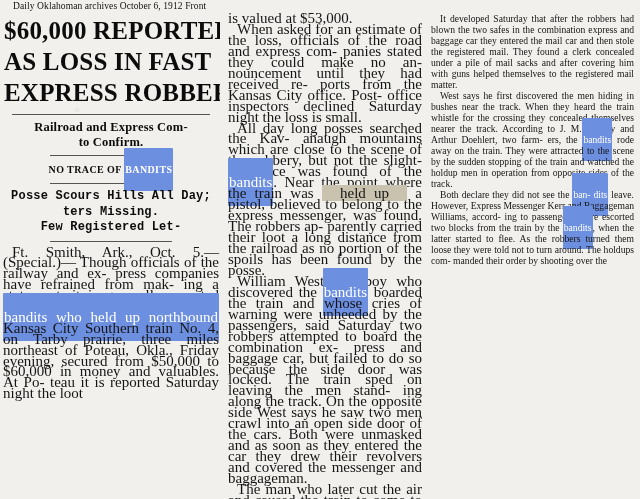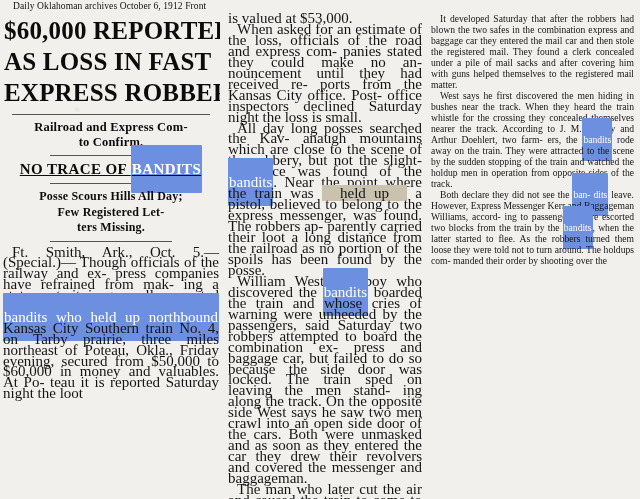--- a/index.html
+++ b/index.html
@@ -78,34 +78,34 @@
     margin: 5px 10px 5px 10px;
   }
   .rule.short { margin: 5px 48px; }
   .hl-sub {
     font-size: 12.5px;
     line-height: 15px;
     font-weight: bold;
     margin: 4px 2px 4px 2px;
   }
   .hl-sub2 {
-    font-size: 15px;
+    font-size: 10px;
     line-height: 17px;
     text-align: center;
     font-weight: bold;
     margin: 5px 0 5px 0;
     letter-spacing: 0.4px;
-    text-decoration: underline;
   }
   .hl-sub3 {
     font-size: 12px;
     line-height: 15.5px;
     text-align: center;
     font-weight: bold;
     margin: 5px 2px 5px 2px;
+    font-family: Liberation Mono, monospace;
   }
   .hl-sub .ln, .hl-sub2 .ln, .hl-sub3 .ln { display: block; }
 
   .body-text {
     font-family: "Liberation Serif", serif;
     font-size: 15px;
     line-height: 10.9px;
     text-align: justify;
     color: #151515;
     padding: 0 1px;
@@ -158,22 +158,22 @@
       <hr class="rule short">
 
       <div class="hl hl-sub2">
         <span>NO TRACE OF </span><span class="hlq">BANDITS</span>
       </div>
 
       <hr class="rule short">
 
       <div class="hl hl-sub3">
         <span class="ln">Posse Scours Hills All Day;</span>
+        <span class="ln">ters Missing.</span>
         <span class="ln">Few Registered Let-</span>
-        <span class="ln">ters Missing.</span>
       </div>
 
       <hr class="rule short">
 
       <div class="body-text blur">
           <p>Ft. Smith, Ark., Oct. 5.—(Special.)— Though officials of the railway and ex- press companies have refrained from mak- ing a statement, it is generally reported and generally accepted that the <span class="hlq">bandits who held up northbound</span> Kansas City Southern train No. 4, on Tarby prairie, three miles northeast of Poteau, Okla., Friday evening, secured from $50,000 to $60,000 in money and valuables. At Po- teau it is reported Saturday night the loot</p>
         </div>
     </div>
 
     <div class="col col2">

